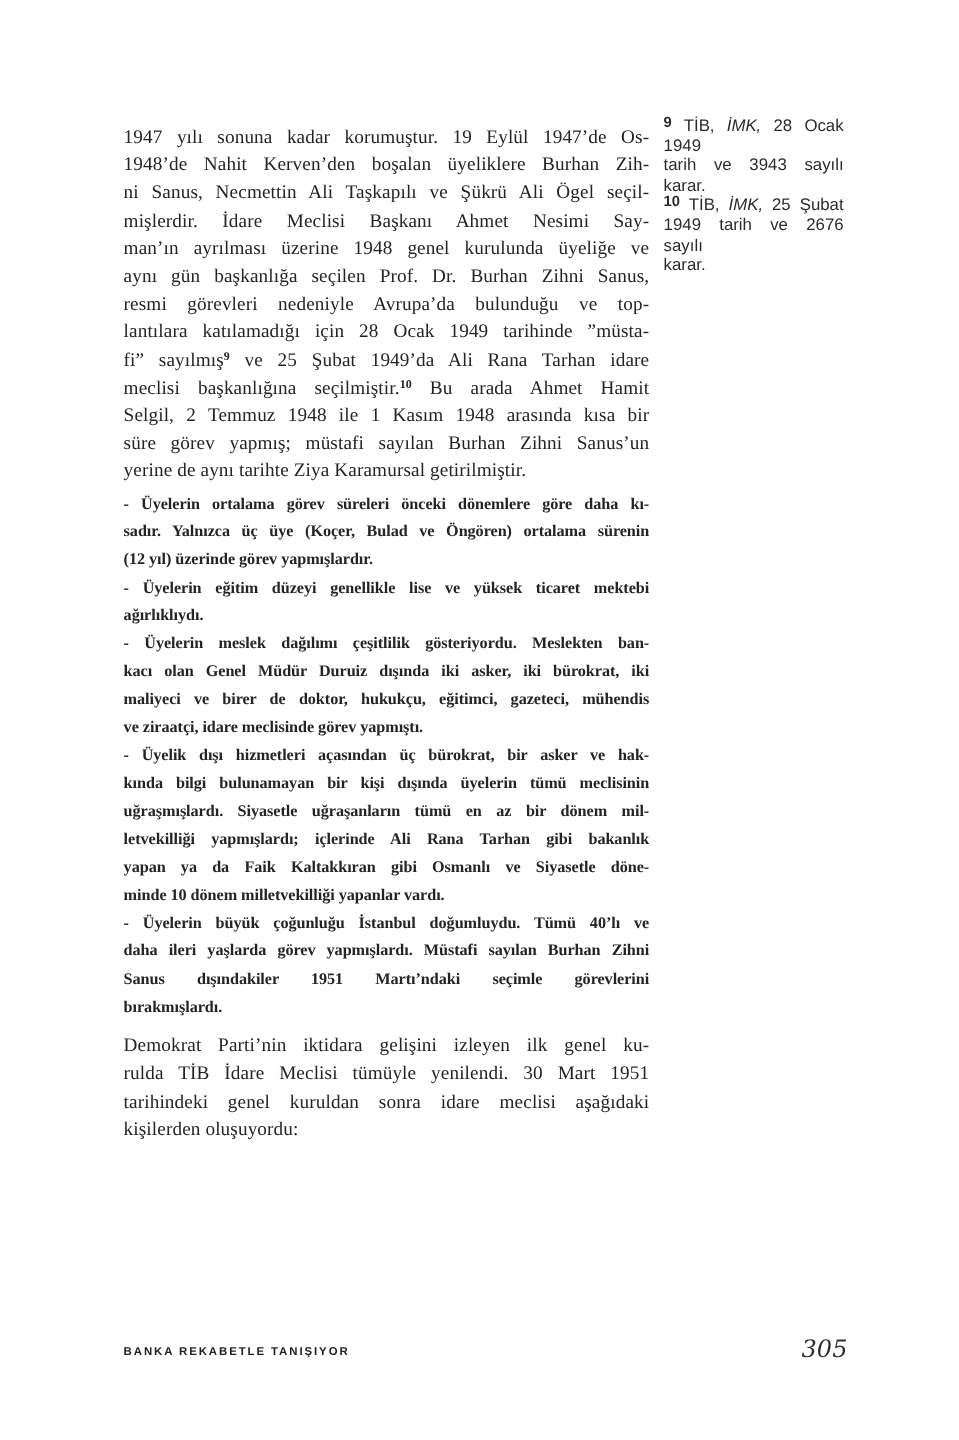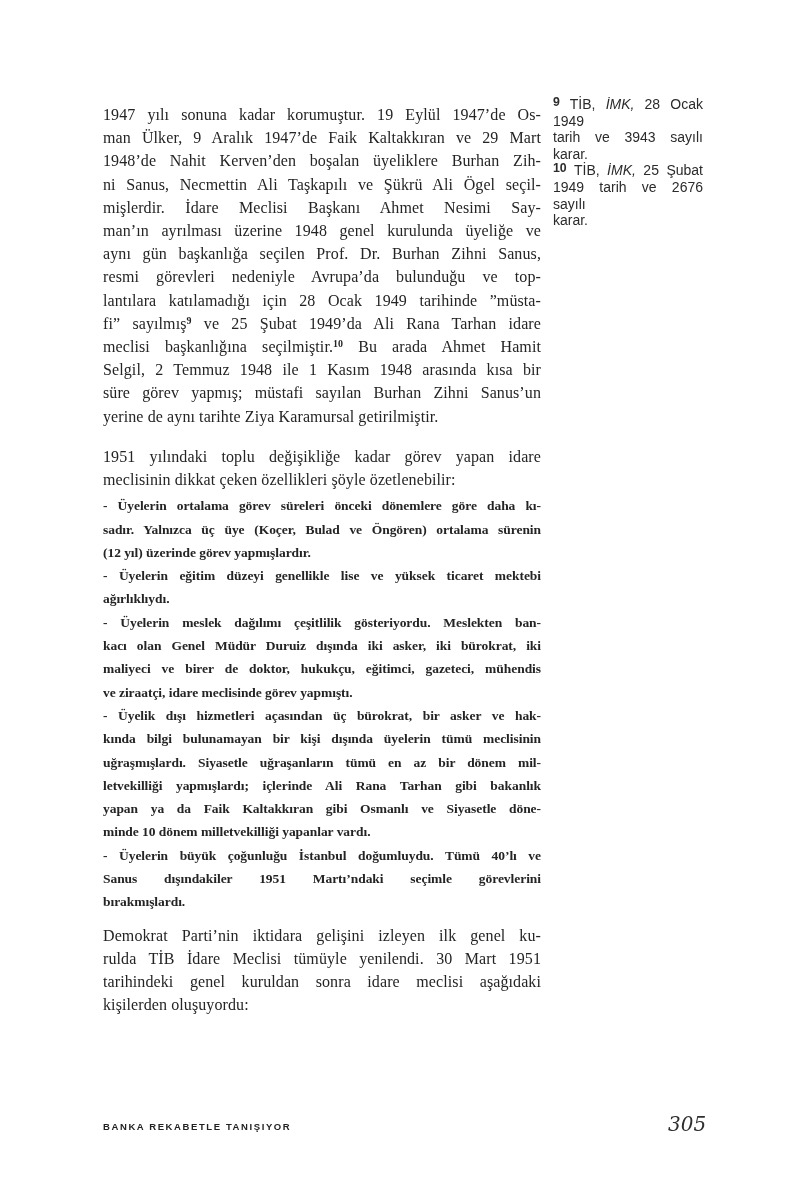--- a/index.html
+++ b/index.html
@@ -96,39 +96,34 @@
     font-size: 20px;
     color: #2e2e2e;
   }
 </style>
 </head>
 <body>
 
 <div class="main-col">
   <div class="para">
       <div class="line">1947 yılı sonuna kadar korumuştur. 19 Eylül 1947’de Os-</div>
-      <div class="line">man Ülker, 9 Aralık 1947’de Faik Kaltakkıran ve 29 Mart</div>
       <div class="line">1948’de Nahit Kerven’den boşalan üyeliklere Burhan Zih-</div>
       <div class="line">ni Sanus, Necmettin Ali Taşkapılı ve Şükrü Ali Ögel seçil-</div>
       <div class="line">mişlerdir. İdare Meclisi Başkanı Ahmet Nesimi Say-</div>
       <div class="line">man’ın ayrılması üzerine 1948 genel kurulunda üyeliğe ve</div>
       <div class="line">aynı gün başkanlığa seçilen Prof. Dr. Burhan Zihni Sanus,</div>
       <div class="line">resmi görevleri nedeniyle Avrupa’da bulunduğu ve top-</div>
       <div class="line">lantılara katılamadığı için 28 Ocak 1949 tarihinde ”müsta-</div>
       <div class="line">fi” sayılmış<sup class="fn">9</sup> ve 25 Şubat 1949’da Ali Rana Tarhan idare</div>
       <div class="line">meclisi başkanlığına seçilmiştir.<sup class="fn">10</sup> Bu arada Ahmet Hamit</div>
       <div class="line">Selgil, 2 Temmuz 1948 ile 1 Kasım 1948 arasında kısa bir</div>
       <div class="line">süre görev yapmış; müstafi sayılan Burhan Zihni Sanus’un</div>
       <div class="line last">yerine de aynı tarihte Ziya Karamursal getirilmiştir.</div>
     </div>
 
-  <div class="para para-intro">
-      <div class="line">1951 yılındaki toplu değişikliğe kadar görev yapan idare</div>
-      <div class="line last">meclisinin dikkat çeken özellikleri şöyle özetlenebilir:</div>
-    </div>
 
   <div class="bullets">
     <div class="bullet">
         <div class="line">- Üyelerin ortalama görev süreleri önceki dönemlere göre daha kı-</div>
         <div class="line">sadır. Yalnızca üç üye (Koçer, Bulad ve Öngören) ortalama sürenin</div>
         <div class="line last">(12 yıl) üzerinde görev yapmışlardır.</div>
       </div>
     <div class="bullet">
         <div class="line">- Üyelerin eğitim düzeyi genellikle lise ve yüksek ticaret mektebi</div>
         <div class="line last">ağırlıklıydı.</div>
@@ -142,20 +137,21 @@
     <div class="bullet">
         <div class="line">- Üyelik dışı hizmetleri açasından üç bürokrat, bir asker ve hak-</div>
         <div class="line">kında bilgi bulunamayan bir kişi dışında üyelerin tümü meclisinin</div>
         <div class="line">uğraşmışlardı. Siyasetle uğraşanların tümü en az bir dönem mil-</div>
         <div class="line">letvekilliği yapmışlardı; içlerinde Ali Rana Tarhan gibi bakanlık</div>
         <div class="line">yapan ya da Faik Kaltakkıran gibi Osmanlı ve Siyasetle döne-</div>
         <div class="line last">minde 10 dönem milletvekilliği yapanlar vardı.</div>
       </div>
     <div class="bullet">
         <div class="line">- Üyelerin büyük çoğunluğu İstanbul doğumluydu. Tümü 40’lı ve</div>
+        <div class="line">daha ileri yaşlarda görev yapmışlardı. Müstafi sayılan Burhan Zihni</div>
         <div class="line">Sanus dışındakiler 1951 Martı’ndaki seçimle görevlerini</div>
         <div class="line last">bırakmışlardı.</div>
       </div>
   </div>
 
   <div class="para para-final">
       <div class="line">Demokrat Parti’nin iktidara gelişini izleyen ilk genel ku-</div>
       <div class="line">rulda TİB İdare Meclisi tümüyle yenilendi. 30 Mart 1951</div>
       <div class="line">tarihindeki genel kuruldan sonra idare meclisi aşağıdaki</div>
       <div class="line last">kişilerden oluşuyordu:</div>

